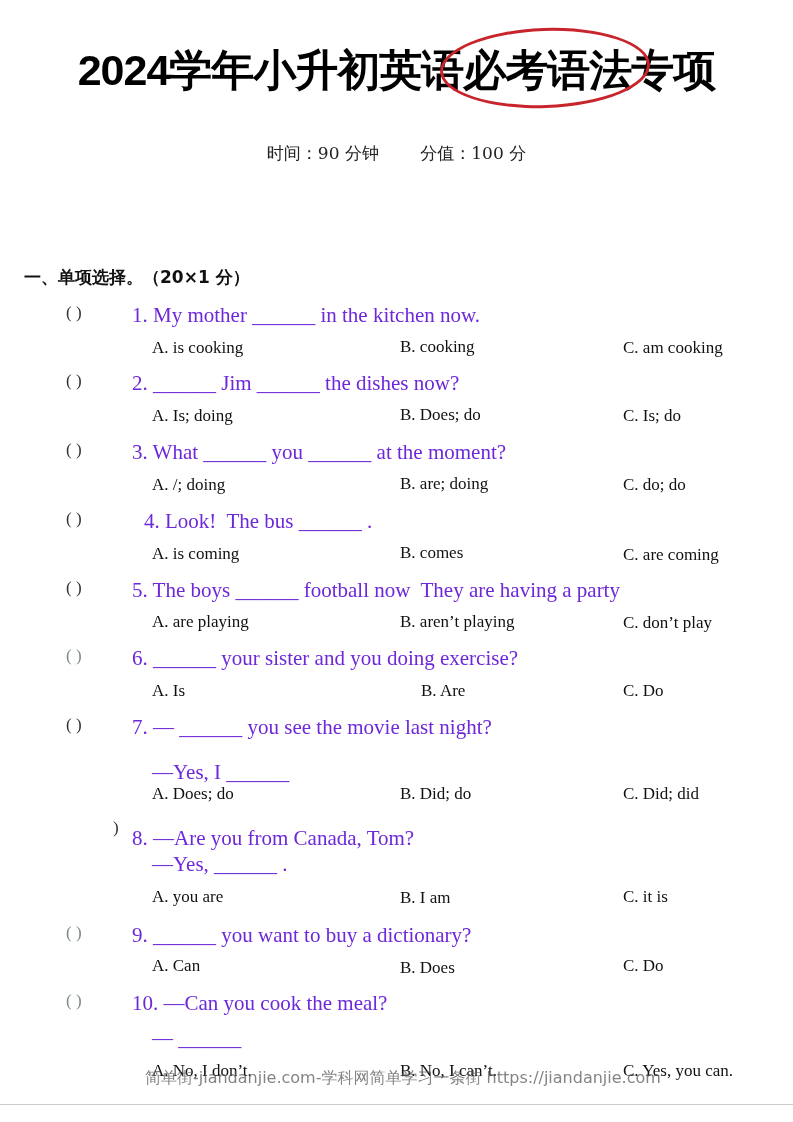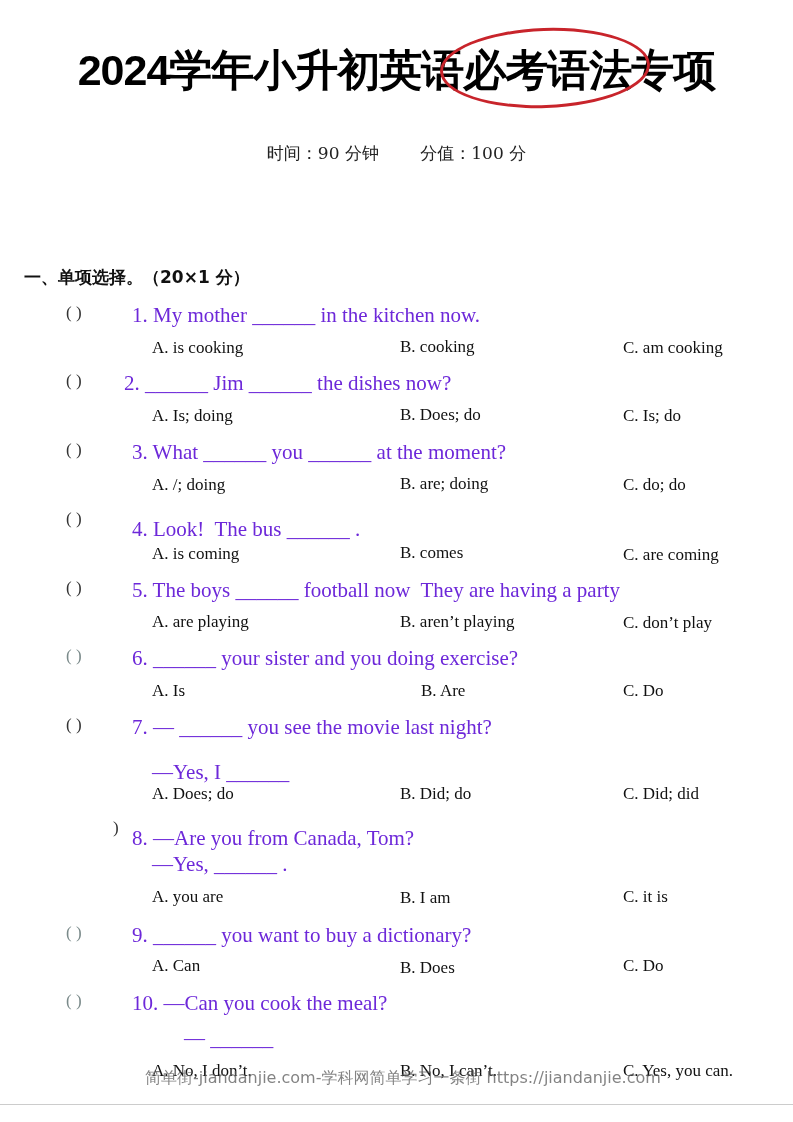--- a/index.html
+++ b/index.html
@@ -61,33 +61,33 @@
 
 <div class="section-heading">一、单项选择。（20×1 分）</div>
 
 <span class="paren" style="left:66px;top:303px;">(      )</span>
 <span class="q-line" style="left:132px;top:303px;">1. My mother ______ in the kitchen now.</span>
 <span class="opt" style="left:152px;top:338px;">A. is cooking</span>
 <span class="opt" style="left:400px;top:337px;">B. cooking</span>
 <span class="opt" style="left:623px;top:338px;">C. am cooking</span>
 
 <span class="paren" style="left:66px;top:371px;">(      )</span>
-<span class="q-line" style="left:124px;top:371px;">2. ______ Jim ______ the dishes now?</span>
+<span class="q-line" style="left:132px;top:371px;">2. ______ Jim ______ the dishes now?</span>
 <span class="opt" style="left:152px;top:406px;">A. Is; doing</span>
 <span class="opt" style="left:400px;top:405px;">B. Does; do</span>
 <span class="opt" style="left:623px;top:406px;">C. Is; do</span>
 
 <span class="paren" style="left:66px;top:440px;">(      )</span>
 <span class="q-line" style="left:132px;top:440px;">3. What ______ you ______ at the moment?</span>
 <span class="opt" style="left:152px;top:475px;">A. /; doing</span>
 <span class="opt" style="left:400px;top:474px;">B. are; doing</span>
 <span class="opt" style="left:623px;top:475px;">C. do; do</span>
 
 <span class="paren" style="left:66px;top:509px;">(      )</span>
-<span class="q-line" style="left:132px;top:509px;margin-top:8px;">4. Look!  The bus ______ .</span>
+<span class="q-line" style="left:144px;top:509px;">4. Look!  The bus ______ .</span>
 <span class="opt" style="left:152px;top:544px;">A. is coming</span>
 <span class="opt" style="left:400px;top:543px;">B. comes</span>
 <span class="opt" style="left:623px;top:545px;">C. are coming</span>
 
 <span class="paren" style="left:66px;top:578px;">(      )</span>
 <span class="q-line" style="left:132px;top:578px;">5. The boys ______ football now  They are having a party</span>
 <span class="opt" style="left:152px;top:612px;">A. are playing</span>
 <span class="opt" style="left:400px;top:612px;">B. aren’t playing</span>
 <span class="opt" style="left:623px;top:613px;">C. don’t play</span>
 
@@ -112,19 +112,19 @@
 <span class="opt" style="left:623px;top:887px;">C. it is</span>
 
 <span class="paren faint" style="left:66px;top:923px;">(      )</span>
 <span class="q-line" style="left:132px;top:923px;">9. ______ you want to buy a dictionary?</span>
 <span class="opt" style="left:152px;top:956px;">A. Can</span>
 <span class="opt" style="left:400px;top:958px;">B. Does</span>
 <span class="opt" style="left:623px;top:956px;">C. Do</span>
 
 <span class="paren faint" style="left:66px;top:991px;">(      )</span>
 <span class="q-line" style="left:132px;top:991px;">10. —Can you cook the meal?</span>
-<span class="q-line" style="left:152px;top:1026px;margin-left:32px;">— ______</span>
+<span class="q-line" style="left:152px;top:1026px;">— ______</span>
 <span class="opt" style="left:152px;top:1061px;">A. No, I don’t.</span>
 <span class="opt" style="left:400px;top:1061px;">B. No, I can’t.</span>
 <span class="opt" style="left:623px;top:1061px;">C. Yes, you can.</span>
 
 <div class="watermark">简单街-jiandanjie.com-学科网简单学习一条街 https://jiandanjie.com</div>
 <div class="footer-rule"></div>
 
 </body></html>

